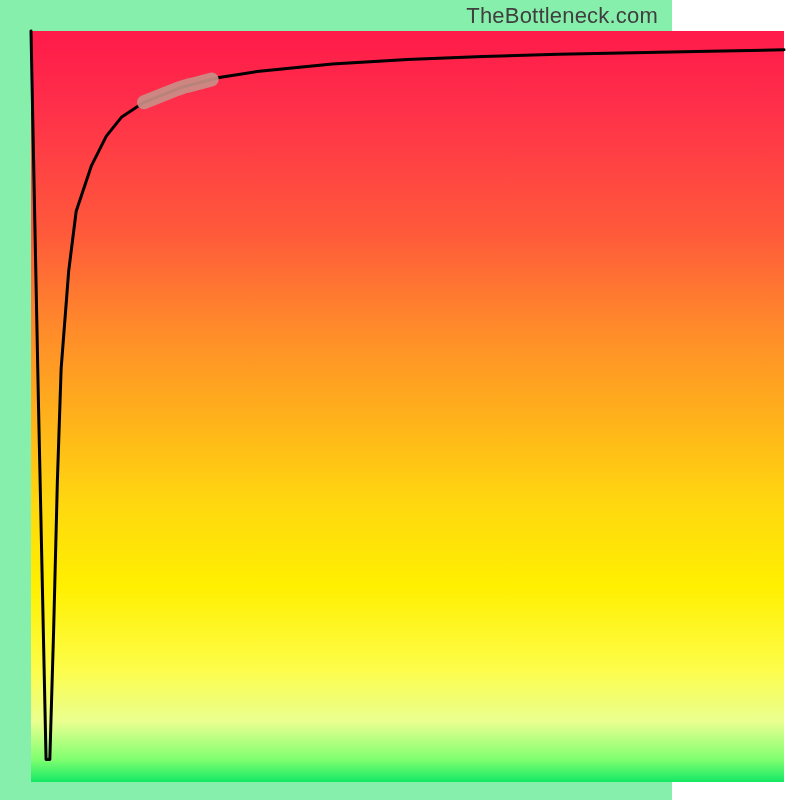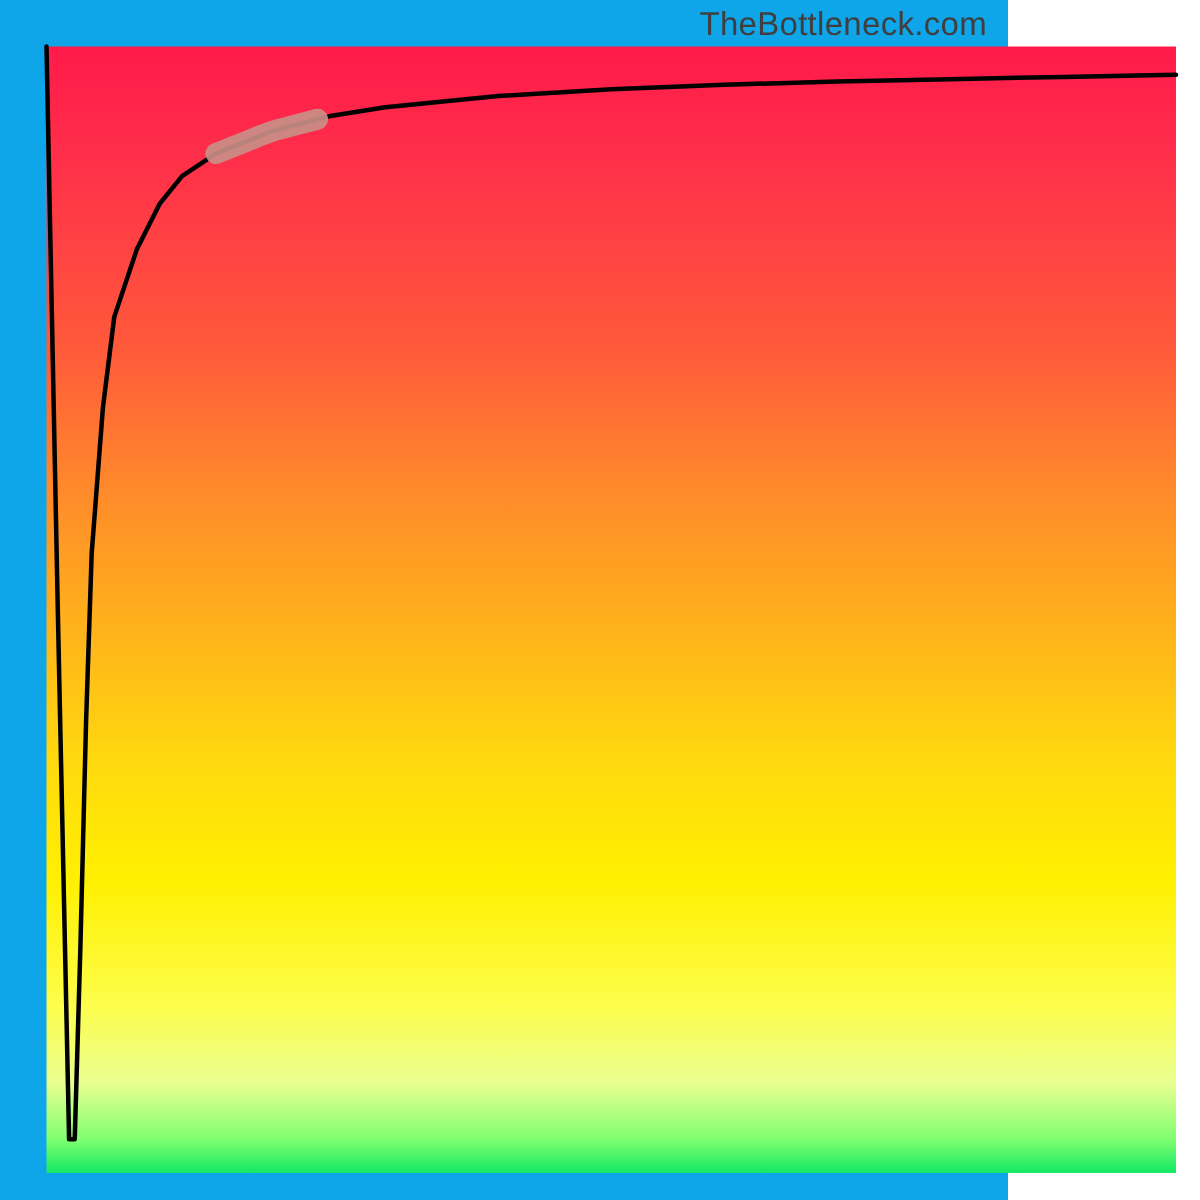--- a/index.html
+++ b/index.html
@@ -1,21 +1,21 @@
 <!DOCTYPE html>
 <html><head>
 <meta charset="utf-8">
 <style>
   * { margin: 0; padding: 0; box-sizing: border-box; }
   html, body { width: 800px; height: 800px; overflow: hidden; background: #fff; }
   .stage {
     position: relative;
     width: 672px;
     height: 800px;
-    background: #0ea5e9;
+    background: #86efac;
   }
   .plot {
     position: absolute;
     left: 31px;
     top: 31px;
     width: 753px;
     height: 751px;
     background: linear-gradient(
       to bottom,
       #ff1a4a 0%,

